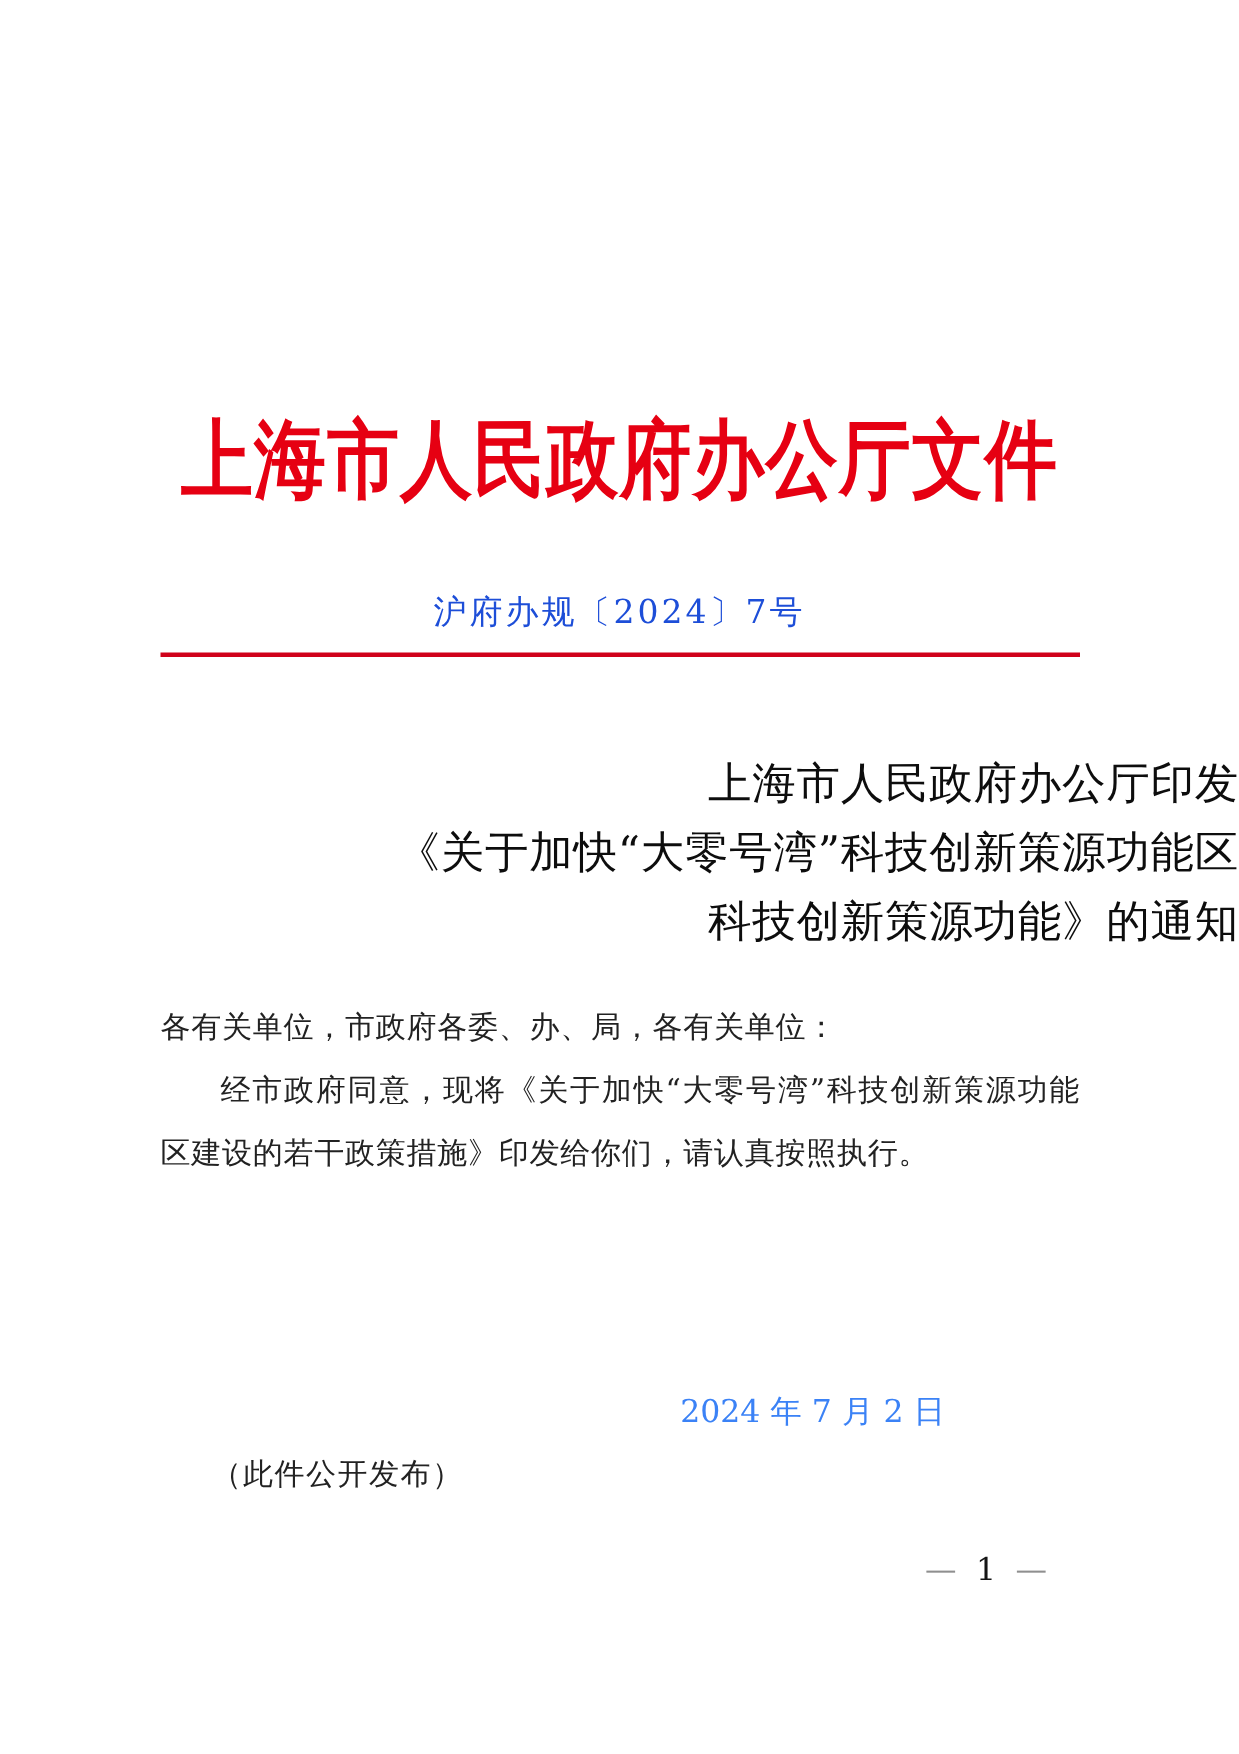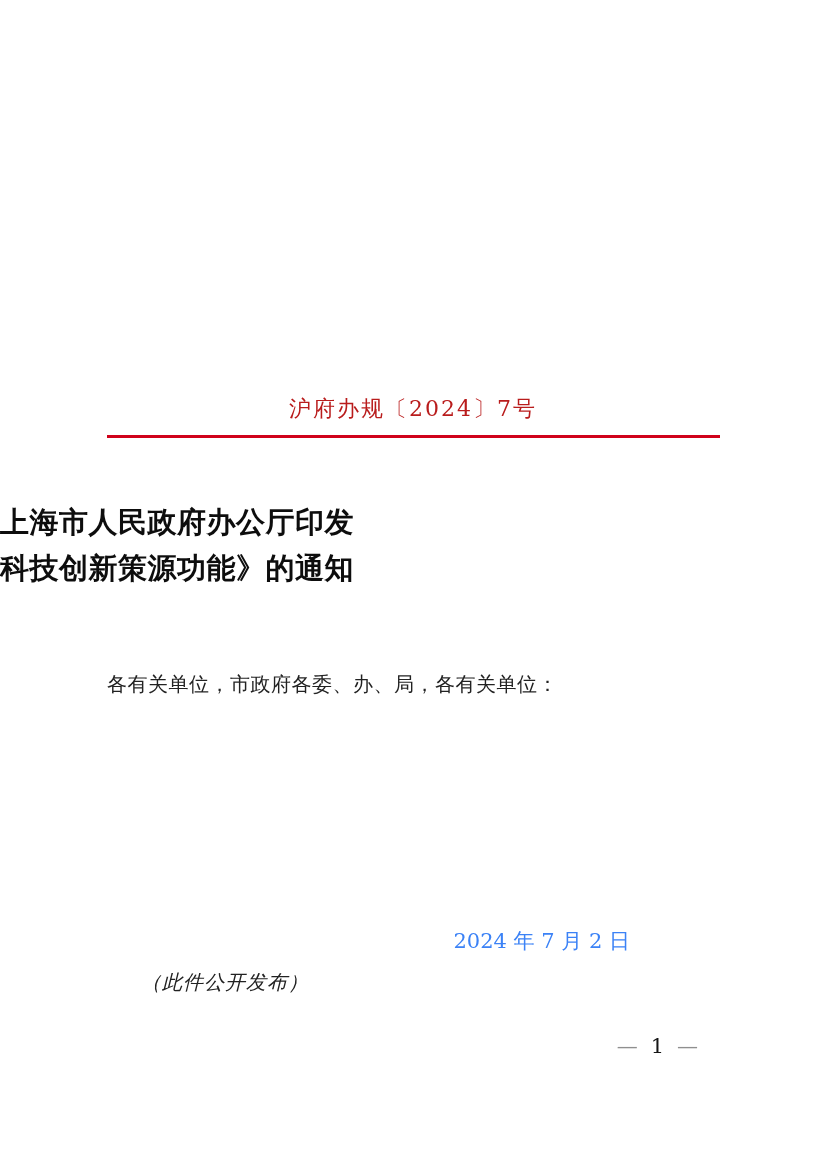--- a/index.html
+++ b/index.html
@@ -48,42 +48,42 @@
   
   .doc-number {
     position: absolute;
     top: 392px;
     left: 0;
     width: 100%;
     text-align: center;
     font-size: 22px;
     line-height: 34px;
     letter-spacing: 2px;
-    color: #b91c1c;
+    color: #1d4ed8;
   }
 
   
   .red-rule {
     position: absolute;
     top: 435px;
     left: 107px;
     width: 613px;
     height: 3px;
     background: var(--rule-red);
   }
 
   
   .doc-title {
     position: absolute;
     top: 499px;
     left: 0;
     width: 100%;
-    text-align: left;
+    text-align: right;
     font-size: 29px;
-    font-weight: bold;
+    font-weight: normal;
     line-height: 46px;
     letter-spacing: 0.5px;
     color: #0d0d0d;
   }
 
   
   .body-text {
     position: absolute;
     top: 663px;
     left: 107px;
@@ -112,21 +112,20 @@
 
   
   .public-note {
     position: absolute;
     top: 966px;
     left: 141px;
     font-size: 20px;
     line-height: 32px;
     letter-spacing: 1px;
     color: #222222;
-    font-style: italic;
   }
 
   
   .page-number {
     position: absolute;
     top: 1034px;
     right: 128px;
     font-size: 21px;
     line-height: 24px;
     white-space: nowrap;
@@ -137,32 +136,38 @@
   .page-number .num {
     color: #151515;
     margin: 0 13px;
   }
 </style>
 </head>
 <body>
 
 <div class="page">
 
+  <div class="red-header">
+    <span class="letterhead-text">上海市人民政府办公厅文件</span>
+  </div>
 
   <div class="doc-number">沪府办规〔2024〕7号</div>
 
   <div class="red-rule"></div>
 
   <div class="doc-title">
     <div>上海市人民政府办公厅印发</div>
+    <div>《关于加快“大零号湾”科技创新策源功能区</div>
     <div>科技创新策源功能》的通知</div>
   </div>
 
   <div class="body-text">
     <div>各有关单位，市政府各委、办、局，各有关单位：</div>
+    <div class="indent-justify">经市政府同意，现将《关于加快“大零号湾”科技创新策源功能</div>
+    <div>区建设的若干政策措施》印发给你们，请认真按照执行。</div>
   </div>
 
   <div class="issue-date">2024 年 7 月 2 日</div>
 
   <div class="public-note">（此件公开发布）</div>
 
   <div class="page-number">
     <span class="dash">—</span><span class="num">1</span><span class="dash">—</span>
   </div>
 

